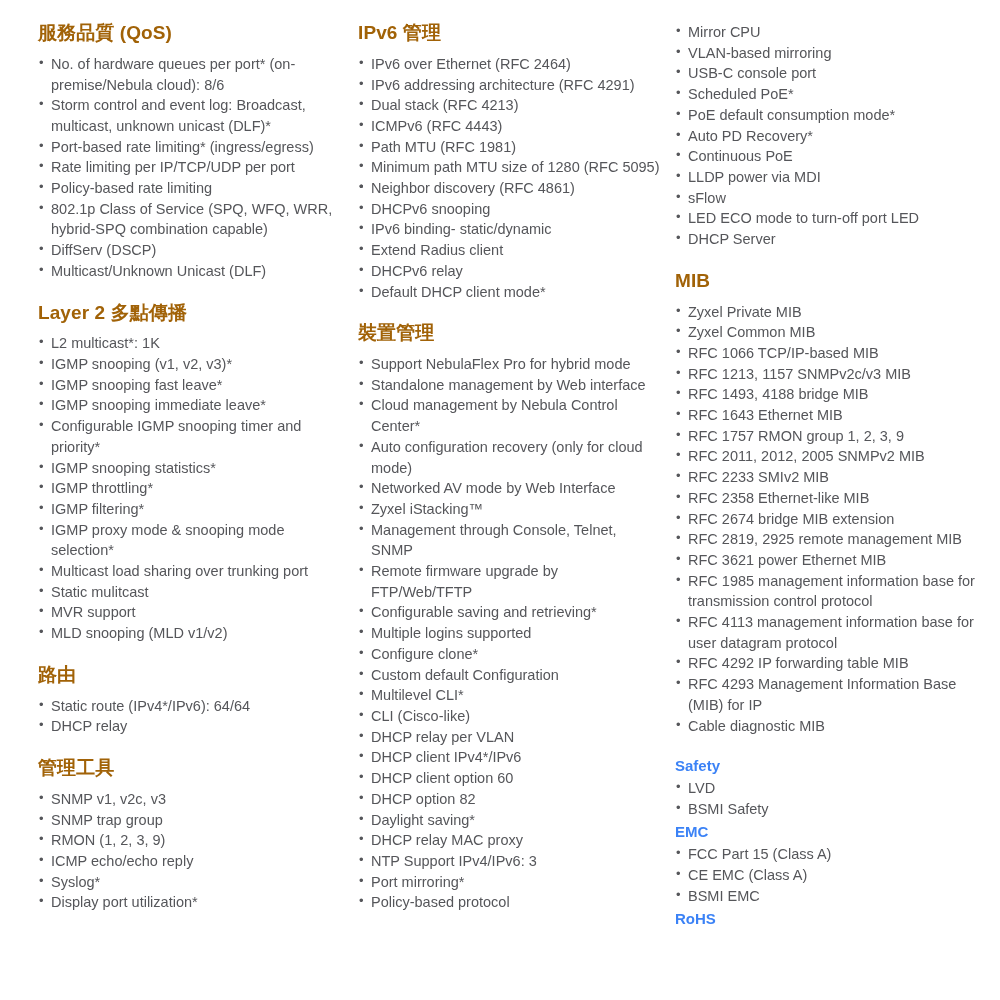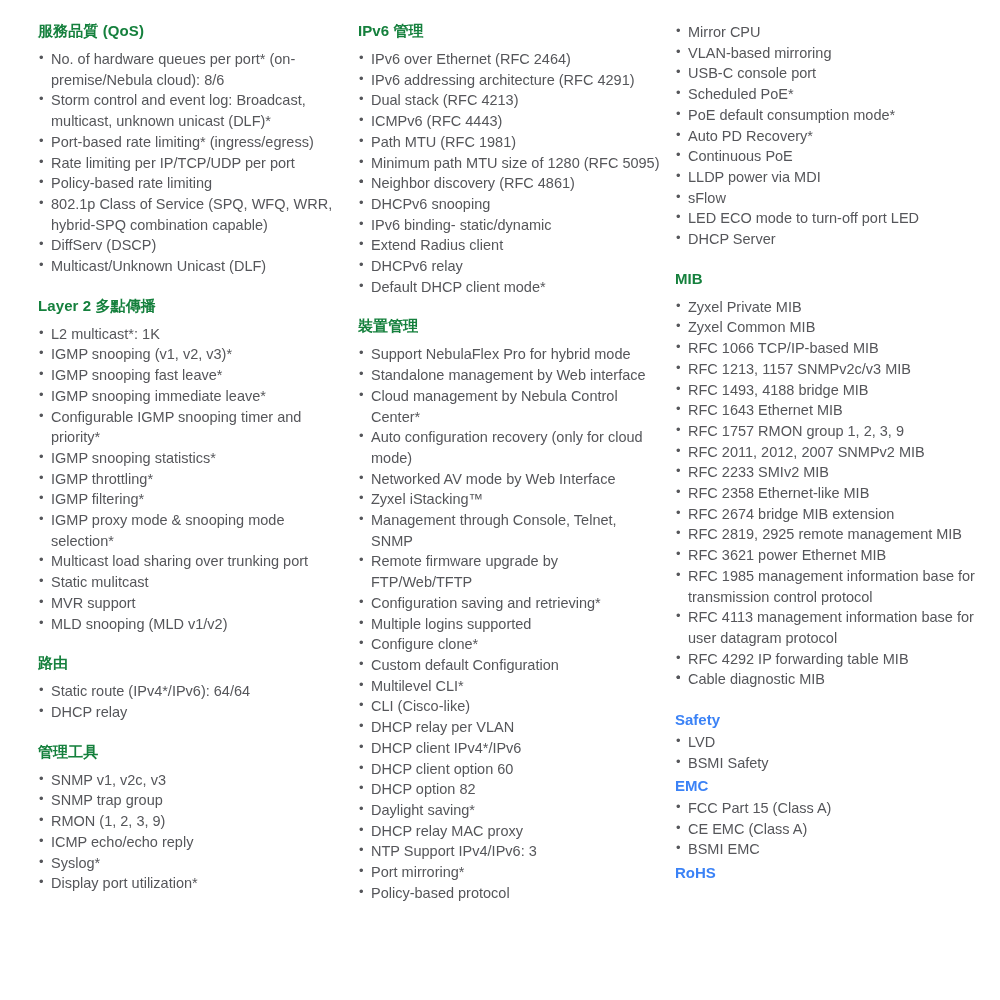--- a/index.html
+++ b/index.html
@@ -14,22 +14,22 @@
     display: flex;
     padding: 22px 0 0 38px;
     gap: 13px;
   }
   .col { flex: none; }
   .col-0 { width: 307px; }
   .col-1 { width: 304px; }
   .col-2 { width: 318px; }
   .section + .section { margin-top: 20px; }
   .section-title {
-    color: #15803d;
-    font-size: 15px;
+    color: #a16207;
+    font-size: 19px;
     font-weight: bold;
     line-height: 1.2;
     margin-bottom: 9px;
     letter-spacing: 0.1px;
   }
   .item {
     position: relative;
     padding-left: 13px;
     font-size: 14.5px;
     line-height: 20.7px;
@@ -128,21 +128,21 @@
         <h2 class="section-title">裝置管理</h2>
         <div class="item-list">
           <div class="item"><span class="bullet">•</span><span class="item-text">Support NebulaFlex Pro for hybrid mode</span></div>
           <div class="item"><span class="bullet">•</span><span class="item-text">Standalone management by Web interface</span></div>
           <div class="item"><span class="bullet">•</span><span class="item-text">Cloud management by Nebula Control Center*</span></div>
           <div class="item"><span class="bullet">•</span><span class="item-text">Auto configuration recovery (only for cloud mode)</span></div>
           <div class="item"><span class="bullet">•</span><span class="item-text">Networked AV mode by Web Interface</span></div>
           <div class="item"><span class="bullet">•</span><span class="item-text">Zyxel iStacking™</span></div>
           <div class="item"><span class="bullet">•</span><span class="item-text">Management through Console, Telnet, SNMP</span></div>
           <div class="item"><span class="bullet">•</span><span class="item-text">Remote firmware upgrade by FTP/Web/TFTP</span></div>
-          <div class="item"><span class="bullet">•</span><span class="item-text">Configuration saving and retrieving*</span></div>
+          <div class="item"><span class="bullet">•</span><span class="item-text">Configurable saving and retrieving*</span></div>
           <div class="item"><span class="bullet">•</span><span class="item-text">Multiple logins supported</span></div>
           <div class="item"><span class="bullet">•</span><span class="item-text">Configure clone*</span></div>
           <div class="item"><span class="bullet">•</span><span class="item-text">Custom default Configuration</span></div>
           <div class="item"><span class="bullet">•</span><span class="item-text">Multilevel CLI*</span></div>
           <div class="item"><span class="bullet">•</span><span class="item-text">CLI (Cisco-like)</span></div>
           <div class="item"><span class="bullet">•</span><span class="item-text">DHCP relay per VLAN</span></div>
           <div class="item"><span class="bullet">•</span><span class="item-text">DHCP client IPv4*/IPv6</span></div>
           <div class="item"><span class="bullet">•</span><span class="item-text">DHCP client option 60</span></div>
           <div class="item"><span class="bullet">•</span><span class="item-text">DHCP option 82</span></div>
           <div class="item"><span class="bullet">•</span><span class="item-text">Daylight saving*</span></div>
@@ -172,30 +172,30 @@
       <section class="section">
         <h2 class="section-title">MIB</h2>
         <div class="item-list">
           <div class="item"><span class="bullet">•</span><span class="item-text">Zyxel Private MIB</span></div>
           <div class="item"><span class="bullet">•</span><span class="item-text">Zyxel Common MIB</span></div>
           <div class="item"><span class="bullet">•</span><span class="item-text">RFC 1066 TCP/IP-based MIB</span></div>
           <div class="item"><span class="bullet">•</span><span class="item-text">RFC 1213, 1157 SNMPv2c/v3 MIB</span></div>
           <div class="item"><span class="bullet">•</span><span class="item-text">RFC 1493, 4188 bridge MIB</span></div>
           <div class="item"><span class="bullet">•</span><span class="item-text">RFC 1643 Ethernet MIB</span></div>
           <div class="item"><span class="bullet">•</span><span class="item-text">RFC 1757 RMON group 1, 2, 3, 9</span></div>
-          <div class="item"><span class="bullet">•</span><span class="item-text">RFC 2011, 2012, 2007 SNMPv2 MIB</span></div>
+          <div class="item"><span class="bullet">•</span><span class="item-text">RFC 2011, 2012, 2005 SNMPv2 MIB</span></div>
           <div class="item"><span class="bullet">•</span><span class="item-text">RFC 2233 SMIv2 MIB</span></div>
           <div class="item"><span class="bullet">•</span><span class="item-text">RFC 2358 Ethernet-like MIB</span></div>
           <div class="item"><span class="bullet">•</span><span class="item-text">RFC 2674 bridge MIB extension</span></div>
           <div class="item"><span class="bullet">•</span><span class="item-text">RFC 2819, 2925 remote management MIB</span></div>
           <div class="item"><span class="bullet">•</span><span class="item-text">RFC 3621 power Ethernet MIB</span></div>
           <div class="item"><span class="bullet">•</span><span class="item-text">RFC 1985 management information base for transmission control protocol</span></div>
           <div class="item"><span class="bullet">•</span><span class="item-text">RFC 4113 management information base for user datagram protocol</span></div>
           <div class="item"><span class="bullet">•</span><span class="item-text">RFC 4292 IP forwarding table MIB</span></div>
-          <div class="item"><span class="bullet">•</span></div>
+          <div class="item"><span class="bullet">•</span><span class="item-text">RFC 4293 Management Information Base (MIB) for IP</span></div>
           <div class="item"><span class="bullet">•</span><span class="item-text">Cable diagnostic MIB</span></div>
         </div>
       </section>
       <section class="section">
         <div class="item-list">
           <div class="subhead">Safety</div>
           <div class="item"><span class="bullet">•</span><span class="item-text">LVD</span></div>
           <div class="item"><span class="bullet">•</span><span class="item-text">BSMI Safety</span></div>
           <div class="subhead">EMC</div>
           <div class="item"><span class="bullet">•</span><span class="item-text">FCC Part 15 (Class A)</span></div>

